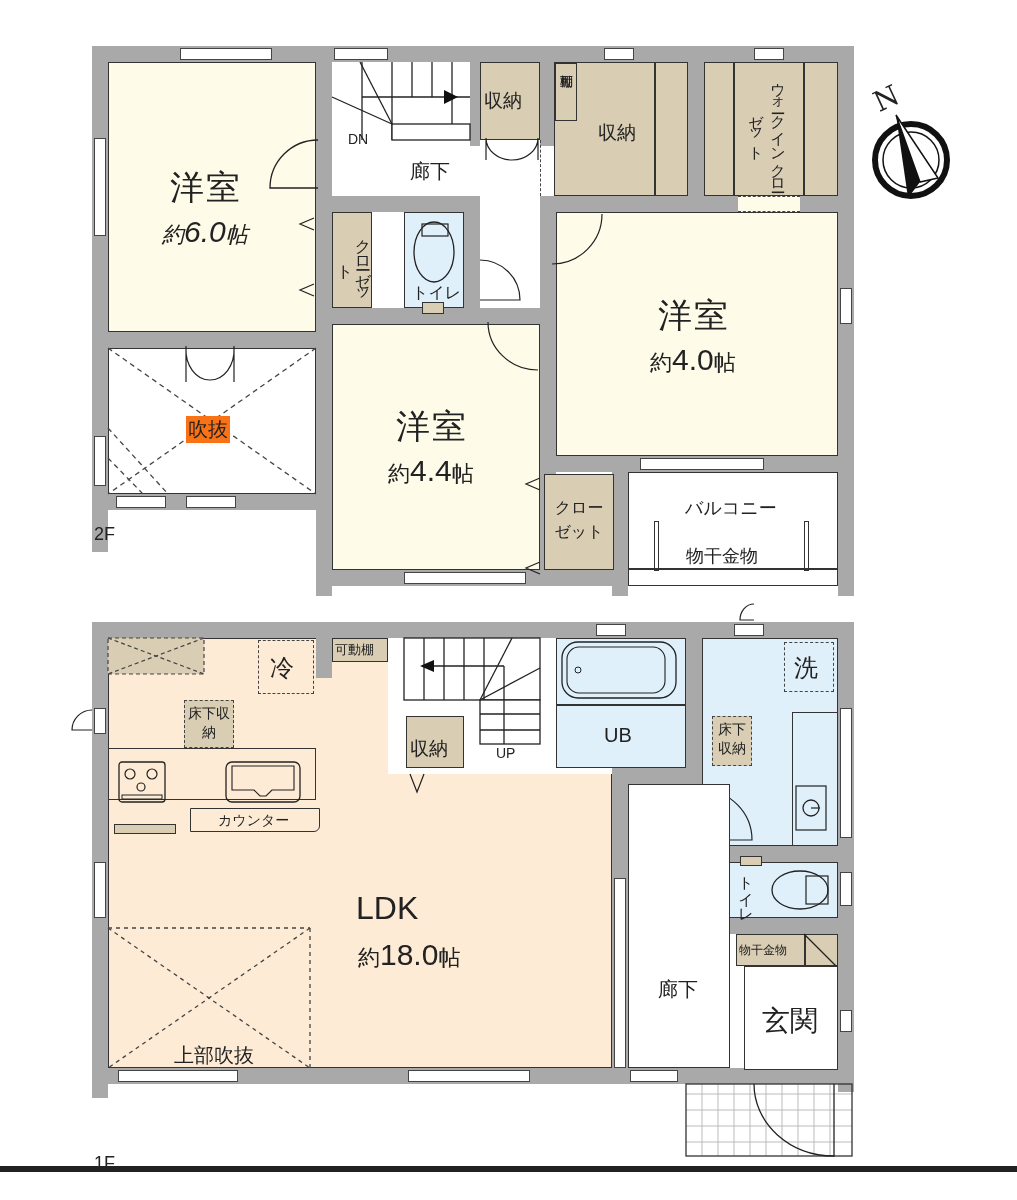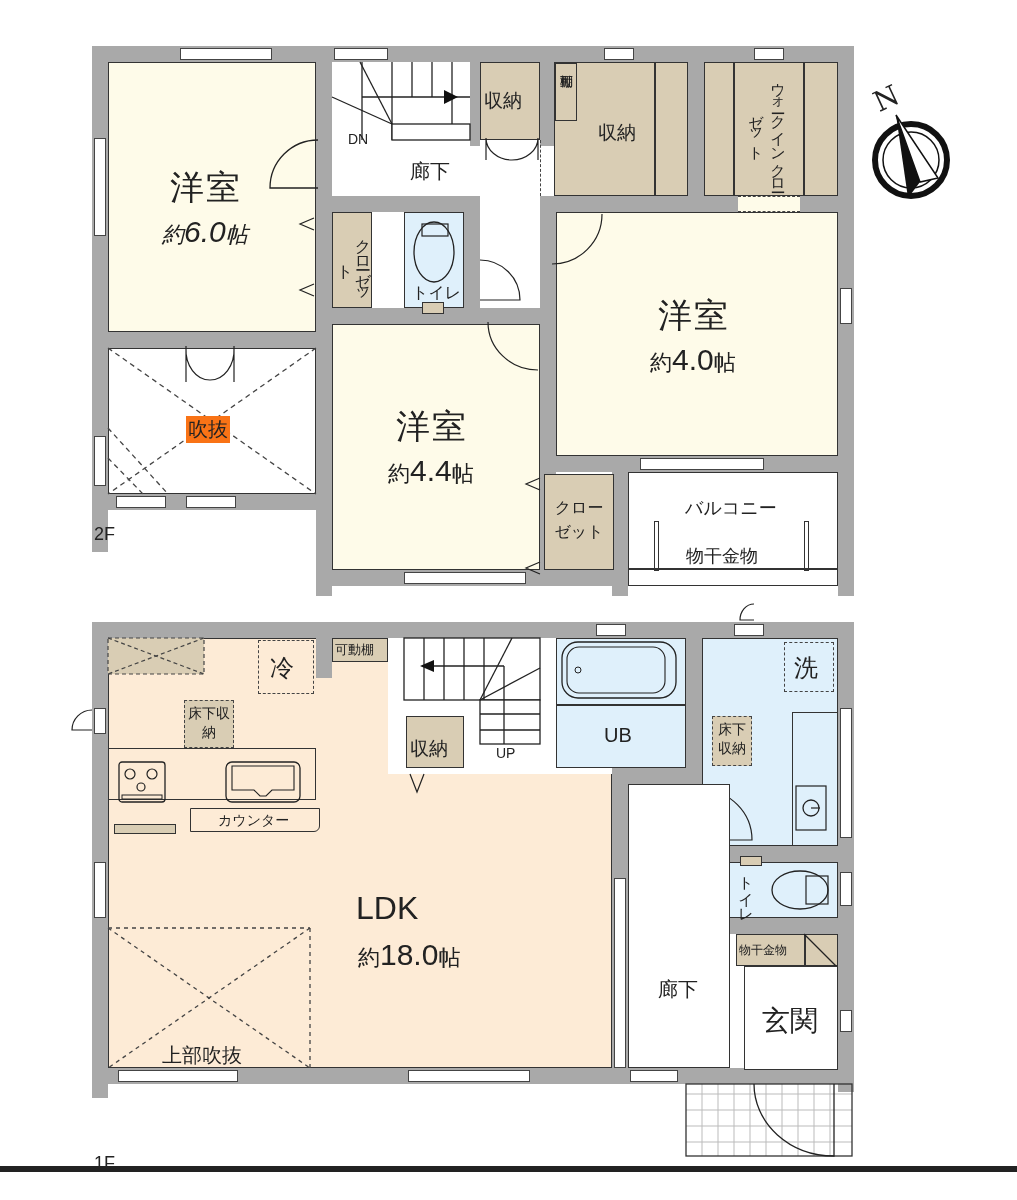--- a/index.html
+++ b/index.html
@@ -264,21 +264,21 @@
     <span>約</span><b>18.0</b><span>帖</span>
   </div>
   <svg width="210" height="145" style="left:108px;top:928px;">
     <g stroke="#444" stroke-width="1.3" stroke-dasharray="4,4" fill="none">
       <line x1="0" y1="0" x2="202" y2="0"></line>
       <line x1="202" y1="0" x2="202" y2="140"></line>
       <line x1="0" y1="0" x2="202" y2="140"></line>
       <line x1="202" y1="0" x2="0" y2="140"></line>
     </g>
   </svg>
-  <div class="lbl" style="left:162px;top:1042px;font-size:20px;">上部吹抜</div>
+  <div class="lbl" style="left:174px;top:1042px;font-size:20px;">上部吹抜</div>
 
   <div class="room" style="left:556px;top:638px;width:130px;height:130px;background:#dff0fb;"></div>
   <div class="abs" style="left:556px;top:704px;width:130px;height:1.5px;background:#333;"></div>
   <svg width="120" height="60" style="left:562px;top:642px;">
     <rect x="0" y="0" width="114" height="56" rx="16" fill="none" stroke="#222" stroke-width="1.3"></rect>
     <rect x="5" y="5" width="98" height="46" rx="12" fill="none" stroke="#222" stroke-width="1.1"></rect>
     <circle cx="16" cy="28" r="3" fill="none" stroke="#222" stroke-width="1"></circle>
   </svg>
   <div class="lbl" style="left:604px;top:724px;font-size:20px;font-family:'Liberation Sans',sans-serif;">UB</div>
 

